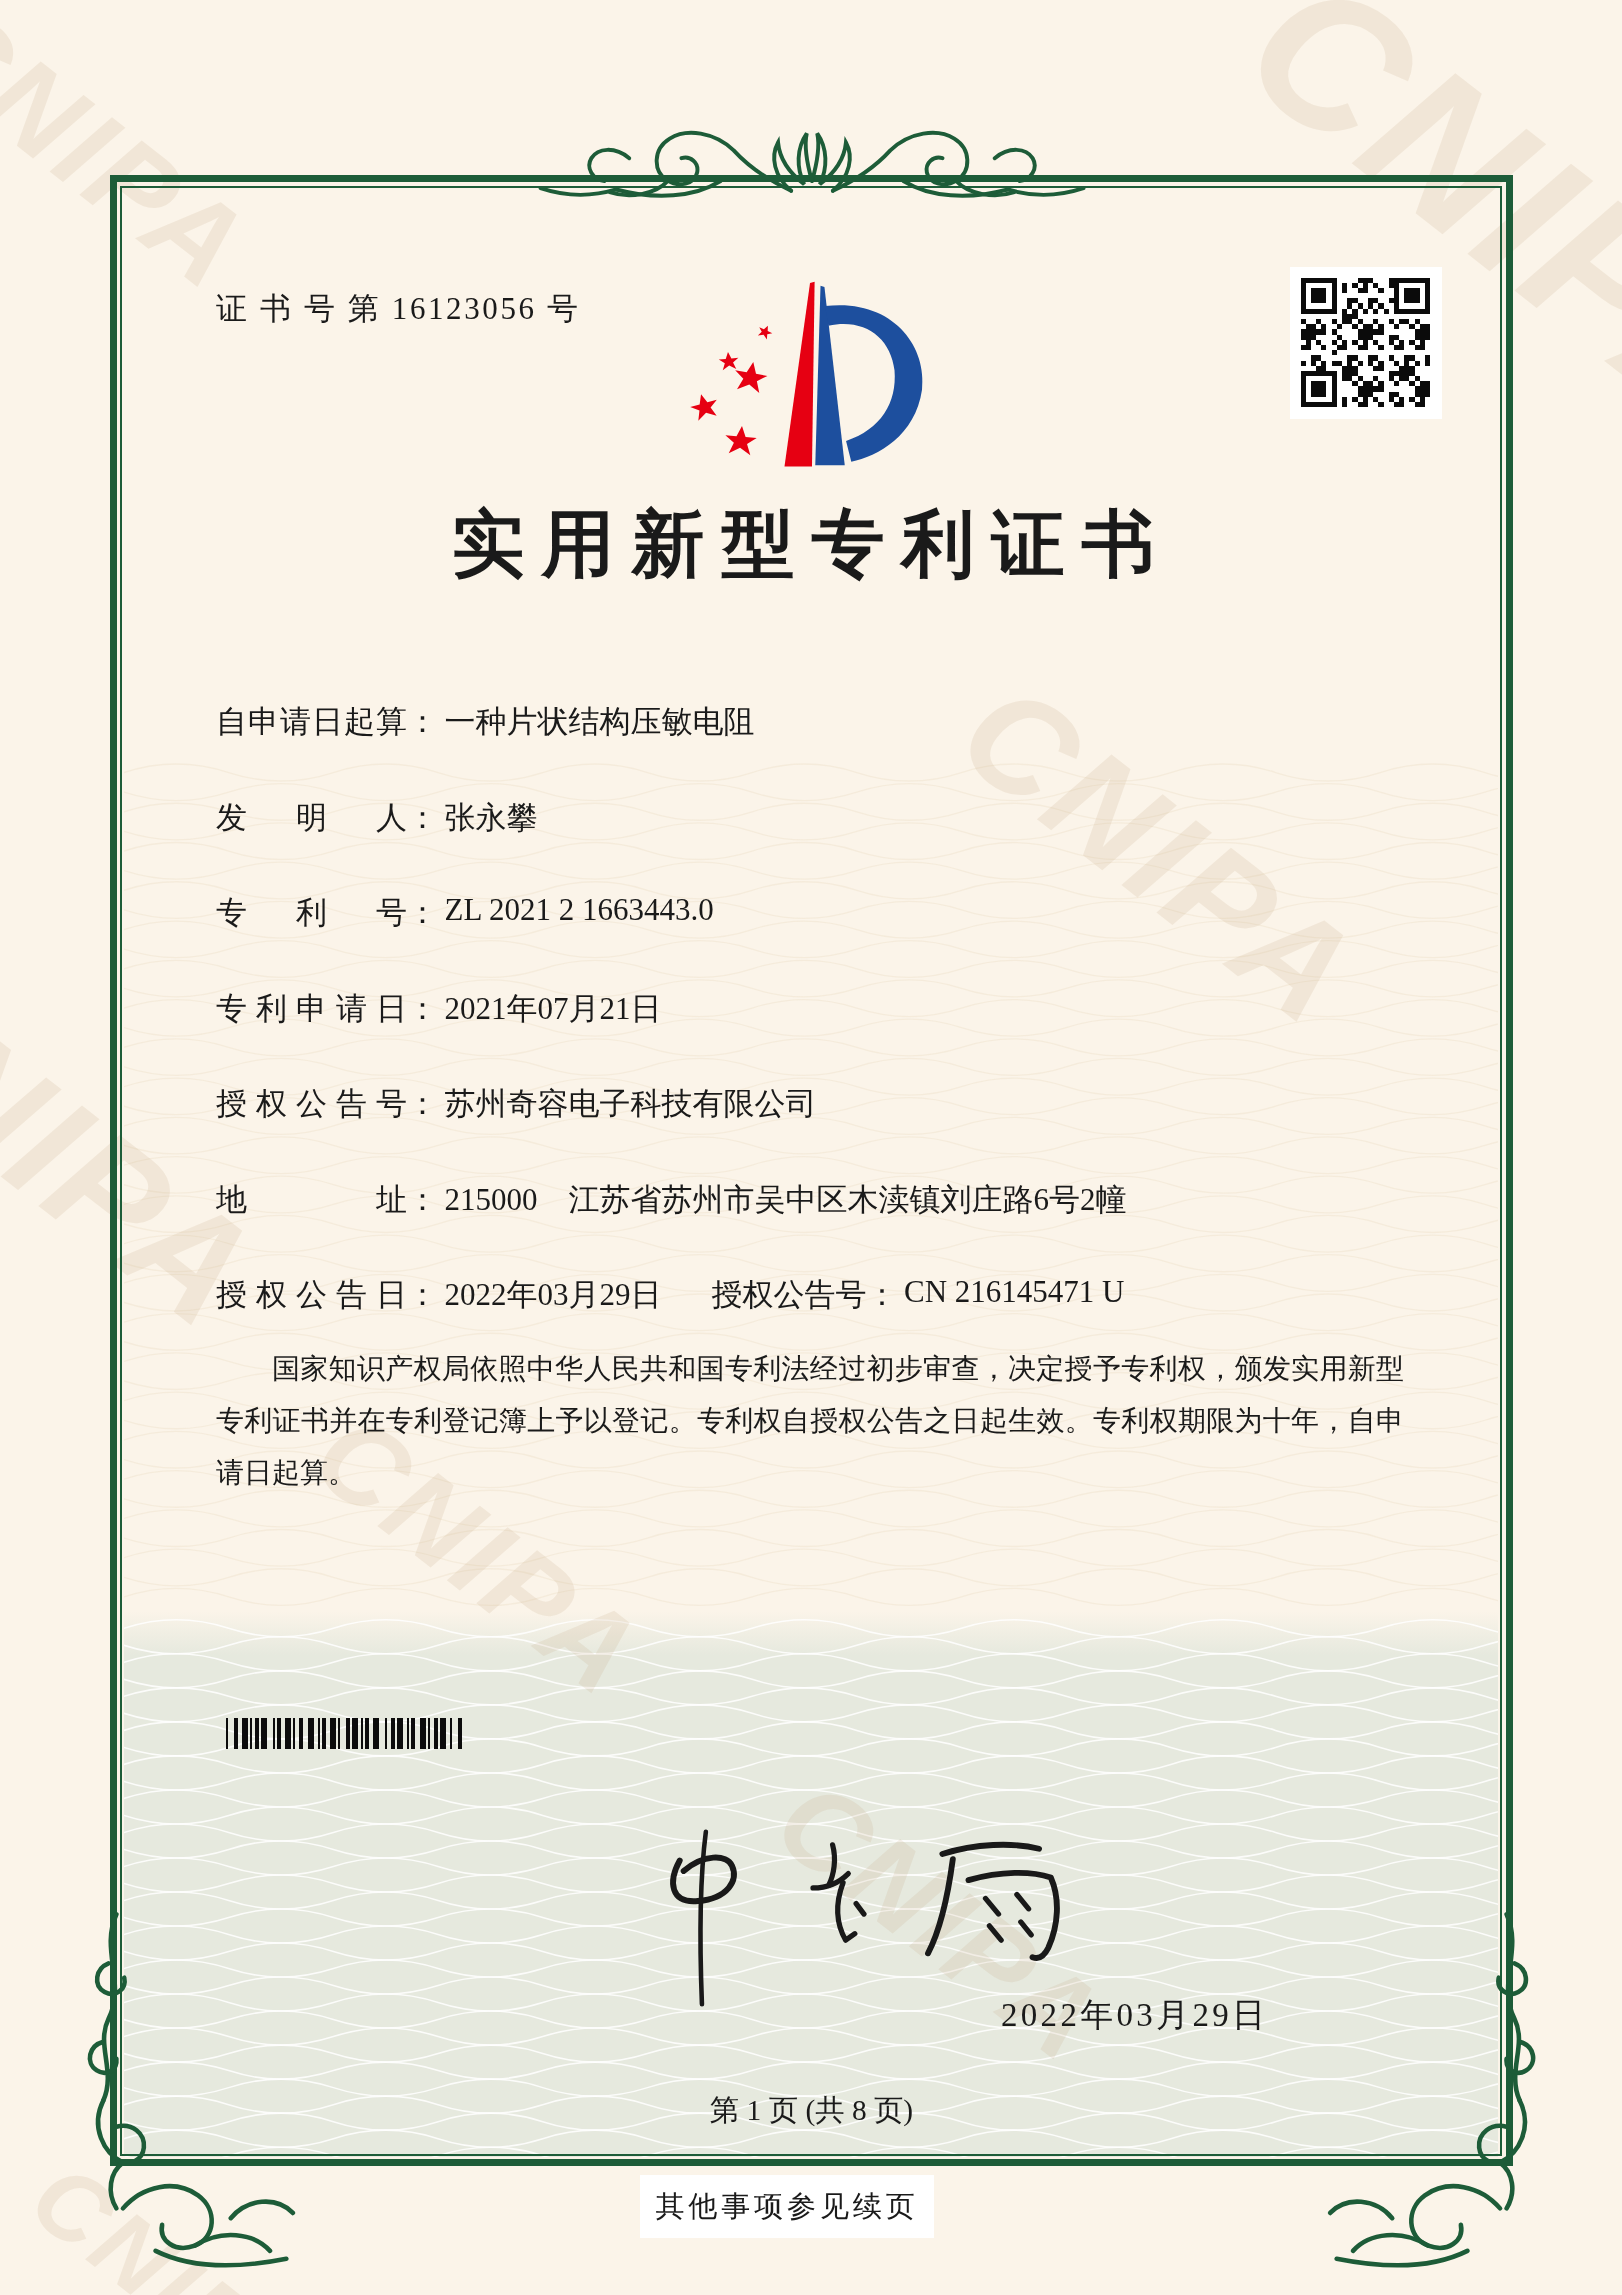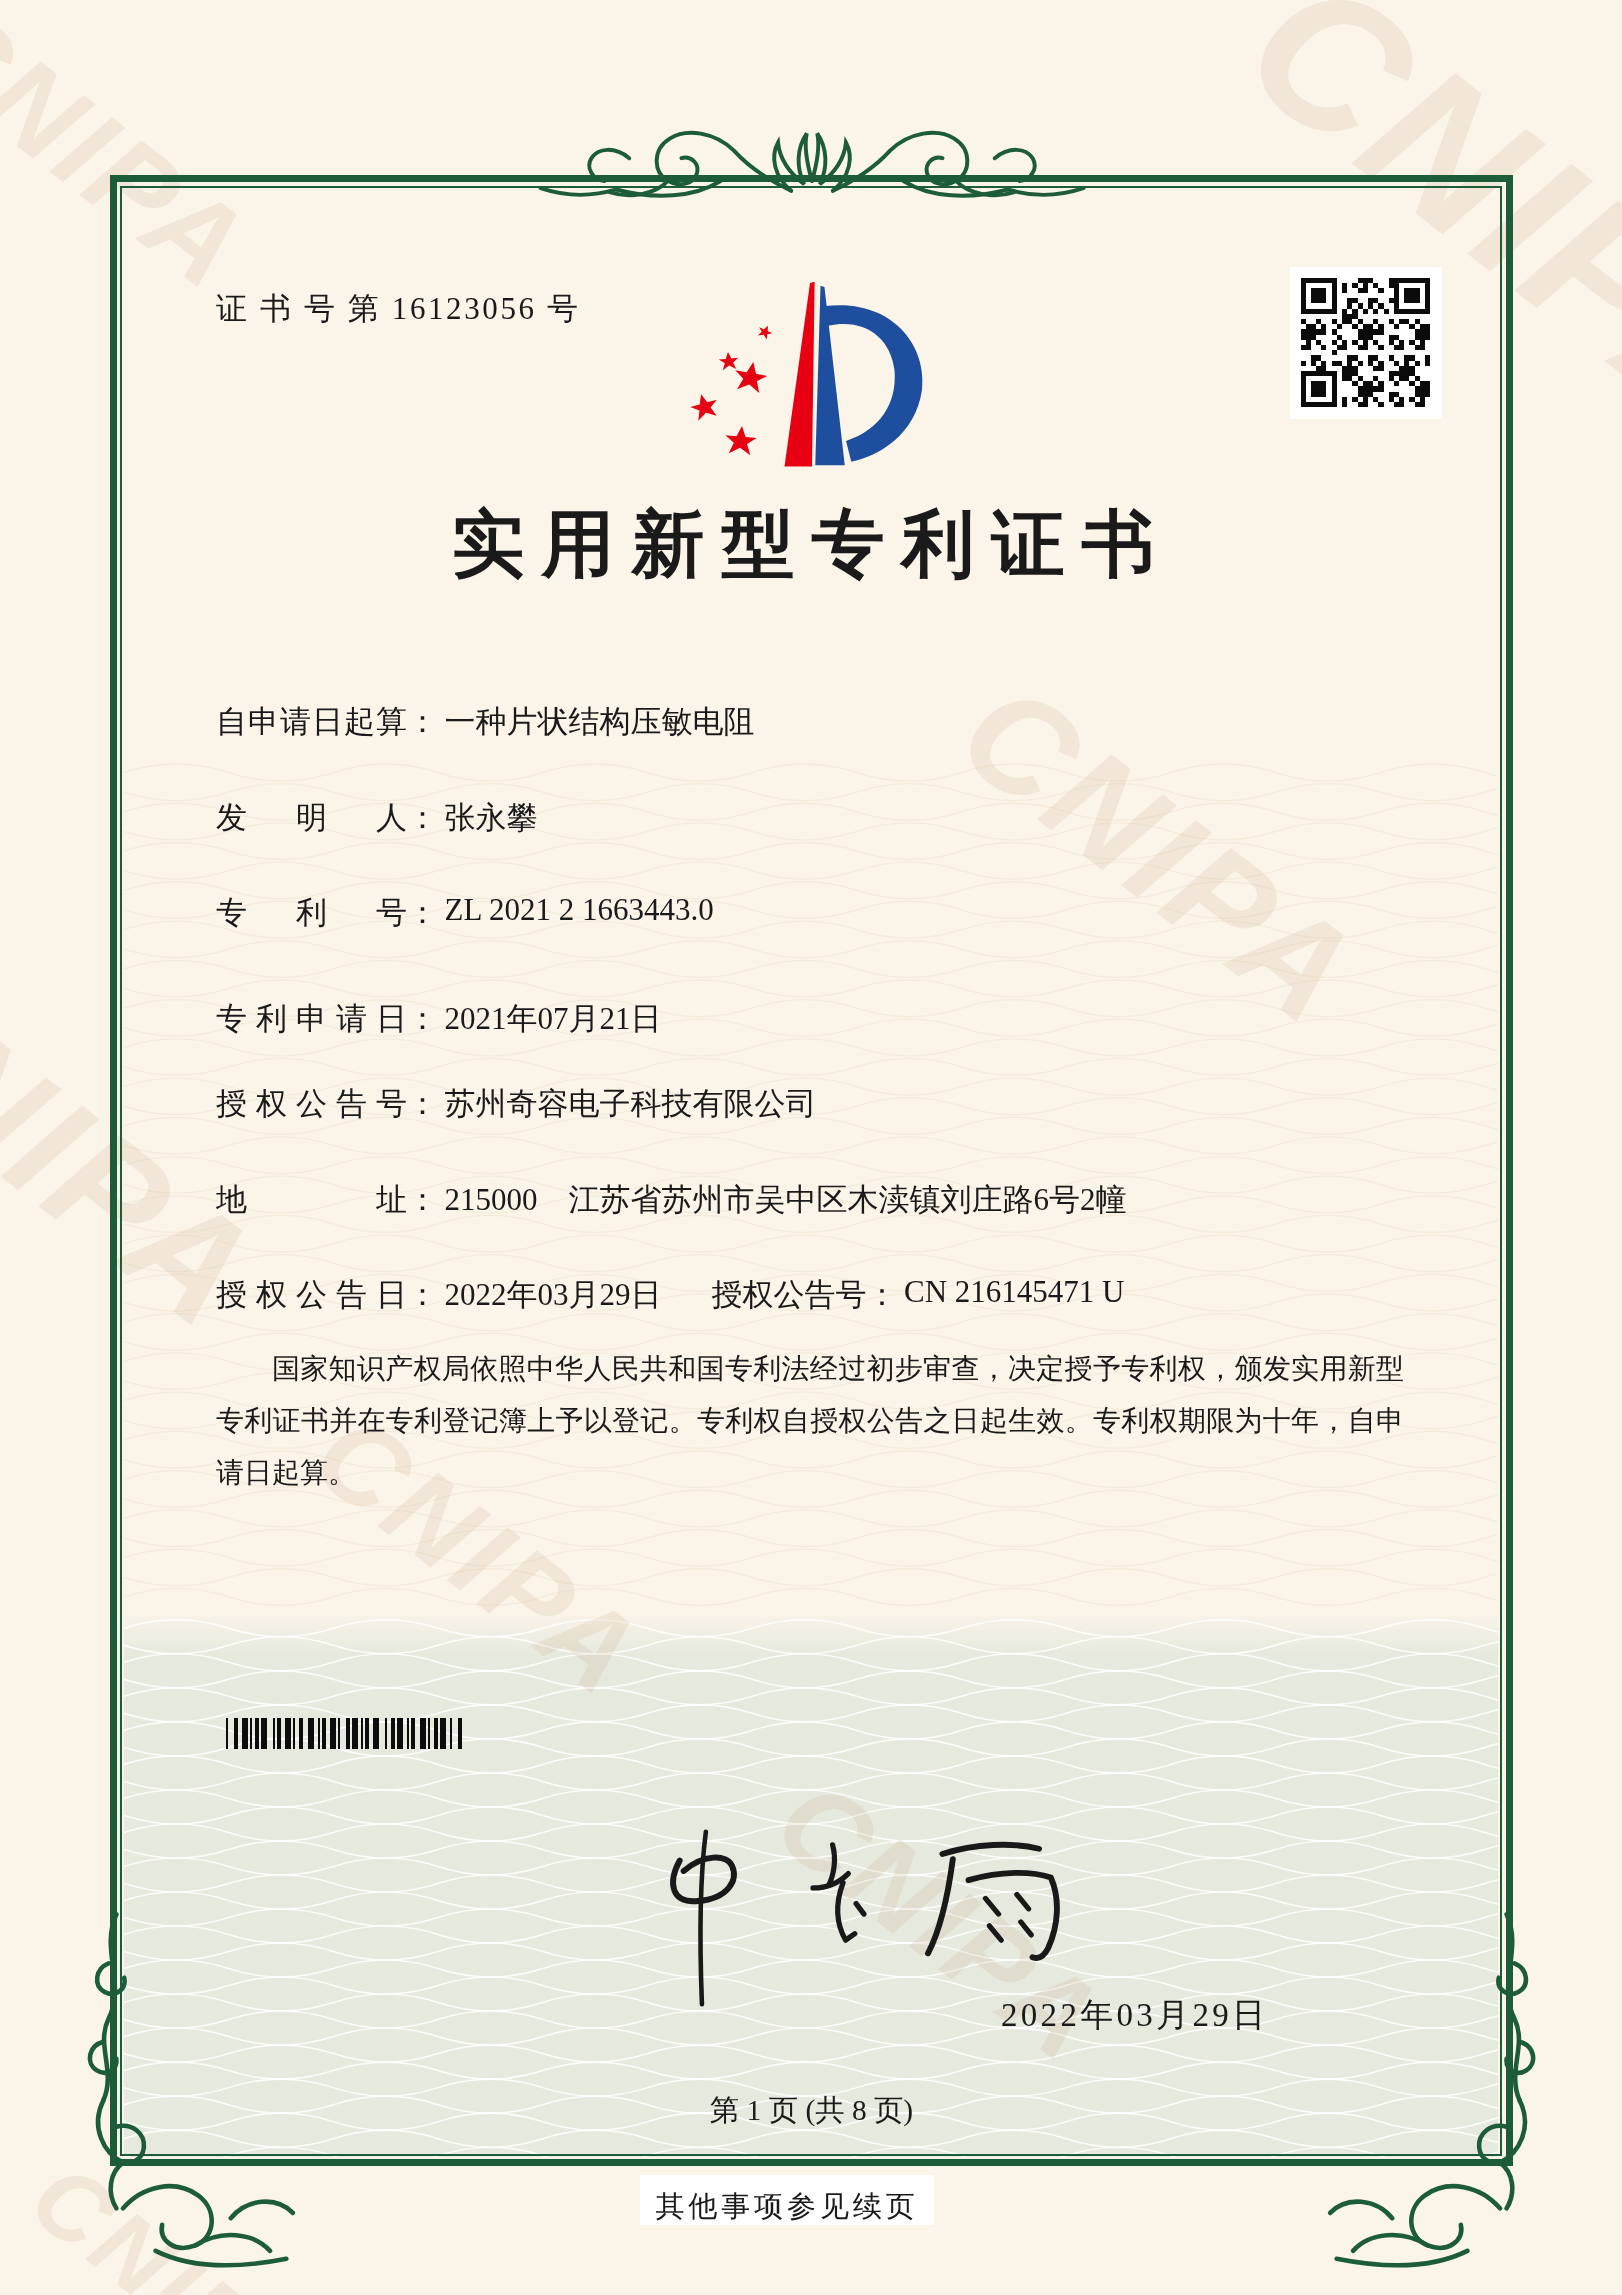--- a/index.html
+++ b/index.html
@@ -48,21 +48,21 @@
   .fpair2{display:inline-block;margin-left:50px}
   .paras{left:216px;top:1343px;width:1188px;font-size:28px;line-height:52px;text-align:justify}
   .paras p{text-indent:2em}
   .barcode{left:226px;top:1718px;width:249px;height:31px;font-size:0}
   .barcode i{display:inline-block;height:100%;background:#0c0c0c;vertical-align:top}
   .issuer{left:241px;top:1862px;font-size:33px;letter-spacing:6.5px}
   .issuer div{margin-bottom:38px}
   .sig{left:602px;top:1820px}
   .date{left:1001px;top:1993px;font-size:33px;letter-spacing:3.3px}
   .page-num{left:123px;top:2091px;width:1377px;text-align:center;font-size:29.4px}
-  .cont-box{left:640px;top:2175px;width:294px;height:50px;background:#fff;
+  .cont-box{left:640px;top:2175px;width:294px;height:63px;background:#fff;
     text-align:center;font-size:29px;line-height:63px;letter-spacing:3.9px}
 </style>
 </head>
 <body>
 
 <div class="page">
 
   <div class="wm wm1">CNIPA</div>
   <div class="wm wm2">CNIPA</div>
   <div class="wm wm3">CNIPA</div>
@@ -846,21 +846,21 @@
         <div></div>
       </div>
   </div>
 
   <div class="z title">实用新型专利证书</div>
 
   <div class="z fields">
     <div class="frow" style="top:0"><span class="flabel">自申请日起算</span><span class="fcolon">：</span><span class="fvalue">一种片状结构压敏电阻</span></div>
     <div class="frow" style="top:96px"><span class="flabel">发明人</span><span class="fcolon">：</span><span class="fvalue">张永攀</span></div>
     <div class="frow" style="top:191px"><span class="flabel">专利号</span><span class="fcolon">：</span><span class="fvalue">ZL 2021 2 1663443.0</span></div>
-    <div class="frow" style="top:297px"><span class="flabel">专利申请日</span><span class="fcolon">：</span><span class="fvalue">2021年07月21日</span></div>
+    <div class="frow" style="top:287px"><span class="flabel">专利申请日</span><span class="fcolon">：</span><span class="fvalue">2021年07月21日</span></div>
     <div class="frow" style="top:382px"><span class="flabel">授权公告号</span><span class="fcolon">：</span><span class="fvalue">苏州奇容电子科技有限公司</span></div>
     <div class="frow" style="top:478px"><span class="flabel">地址</span><span class="fcolon">：</span><span class="fvalue">215000　江苏省苏州市吴中区木渎镇刘庄路6号2幢</span></div>
     <div class="frow" style="top:573px">
       <span class="flabel">授权公告日</span><span class="fcolon">：</span><span class="fvalue">2022年03月29日</span><span class="fpair2"><span>授权公告号</span><span class="fcolon">：</span><span class="fvalue">CN 216145471 U</span></span>
     </div>
   </div>
 
   <div class="z paras">
     <p>国家知识产权局依照中华人民共和国专利法经过初步审查，决定授予专利权，颁发实用新型专利证书并在专利登记簿上予以登记。专利权自授权公告之日起生效。专利权期限为十年，自申请日起算。</p>
   </div>

